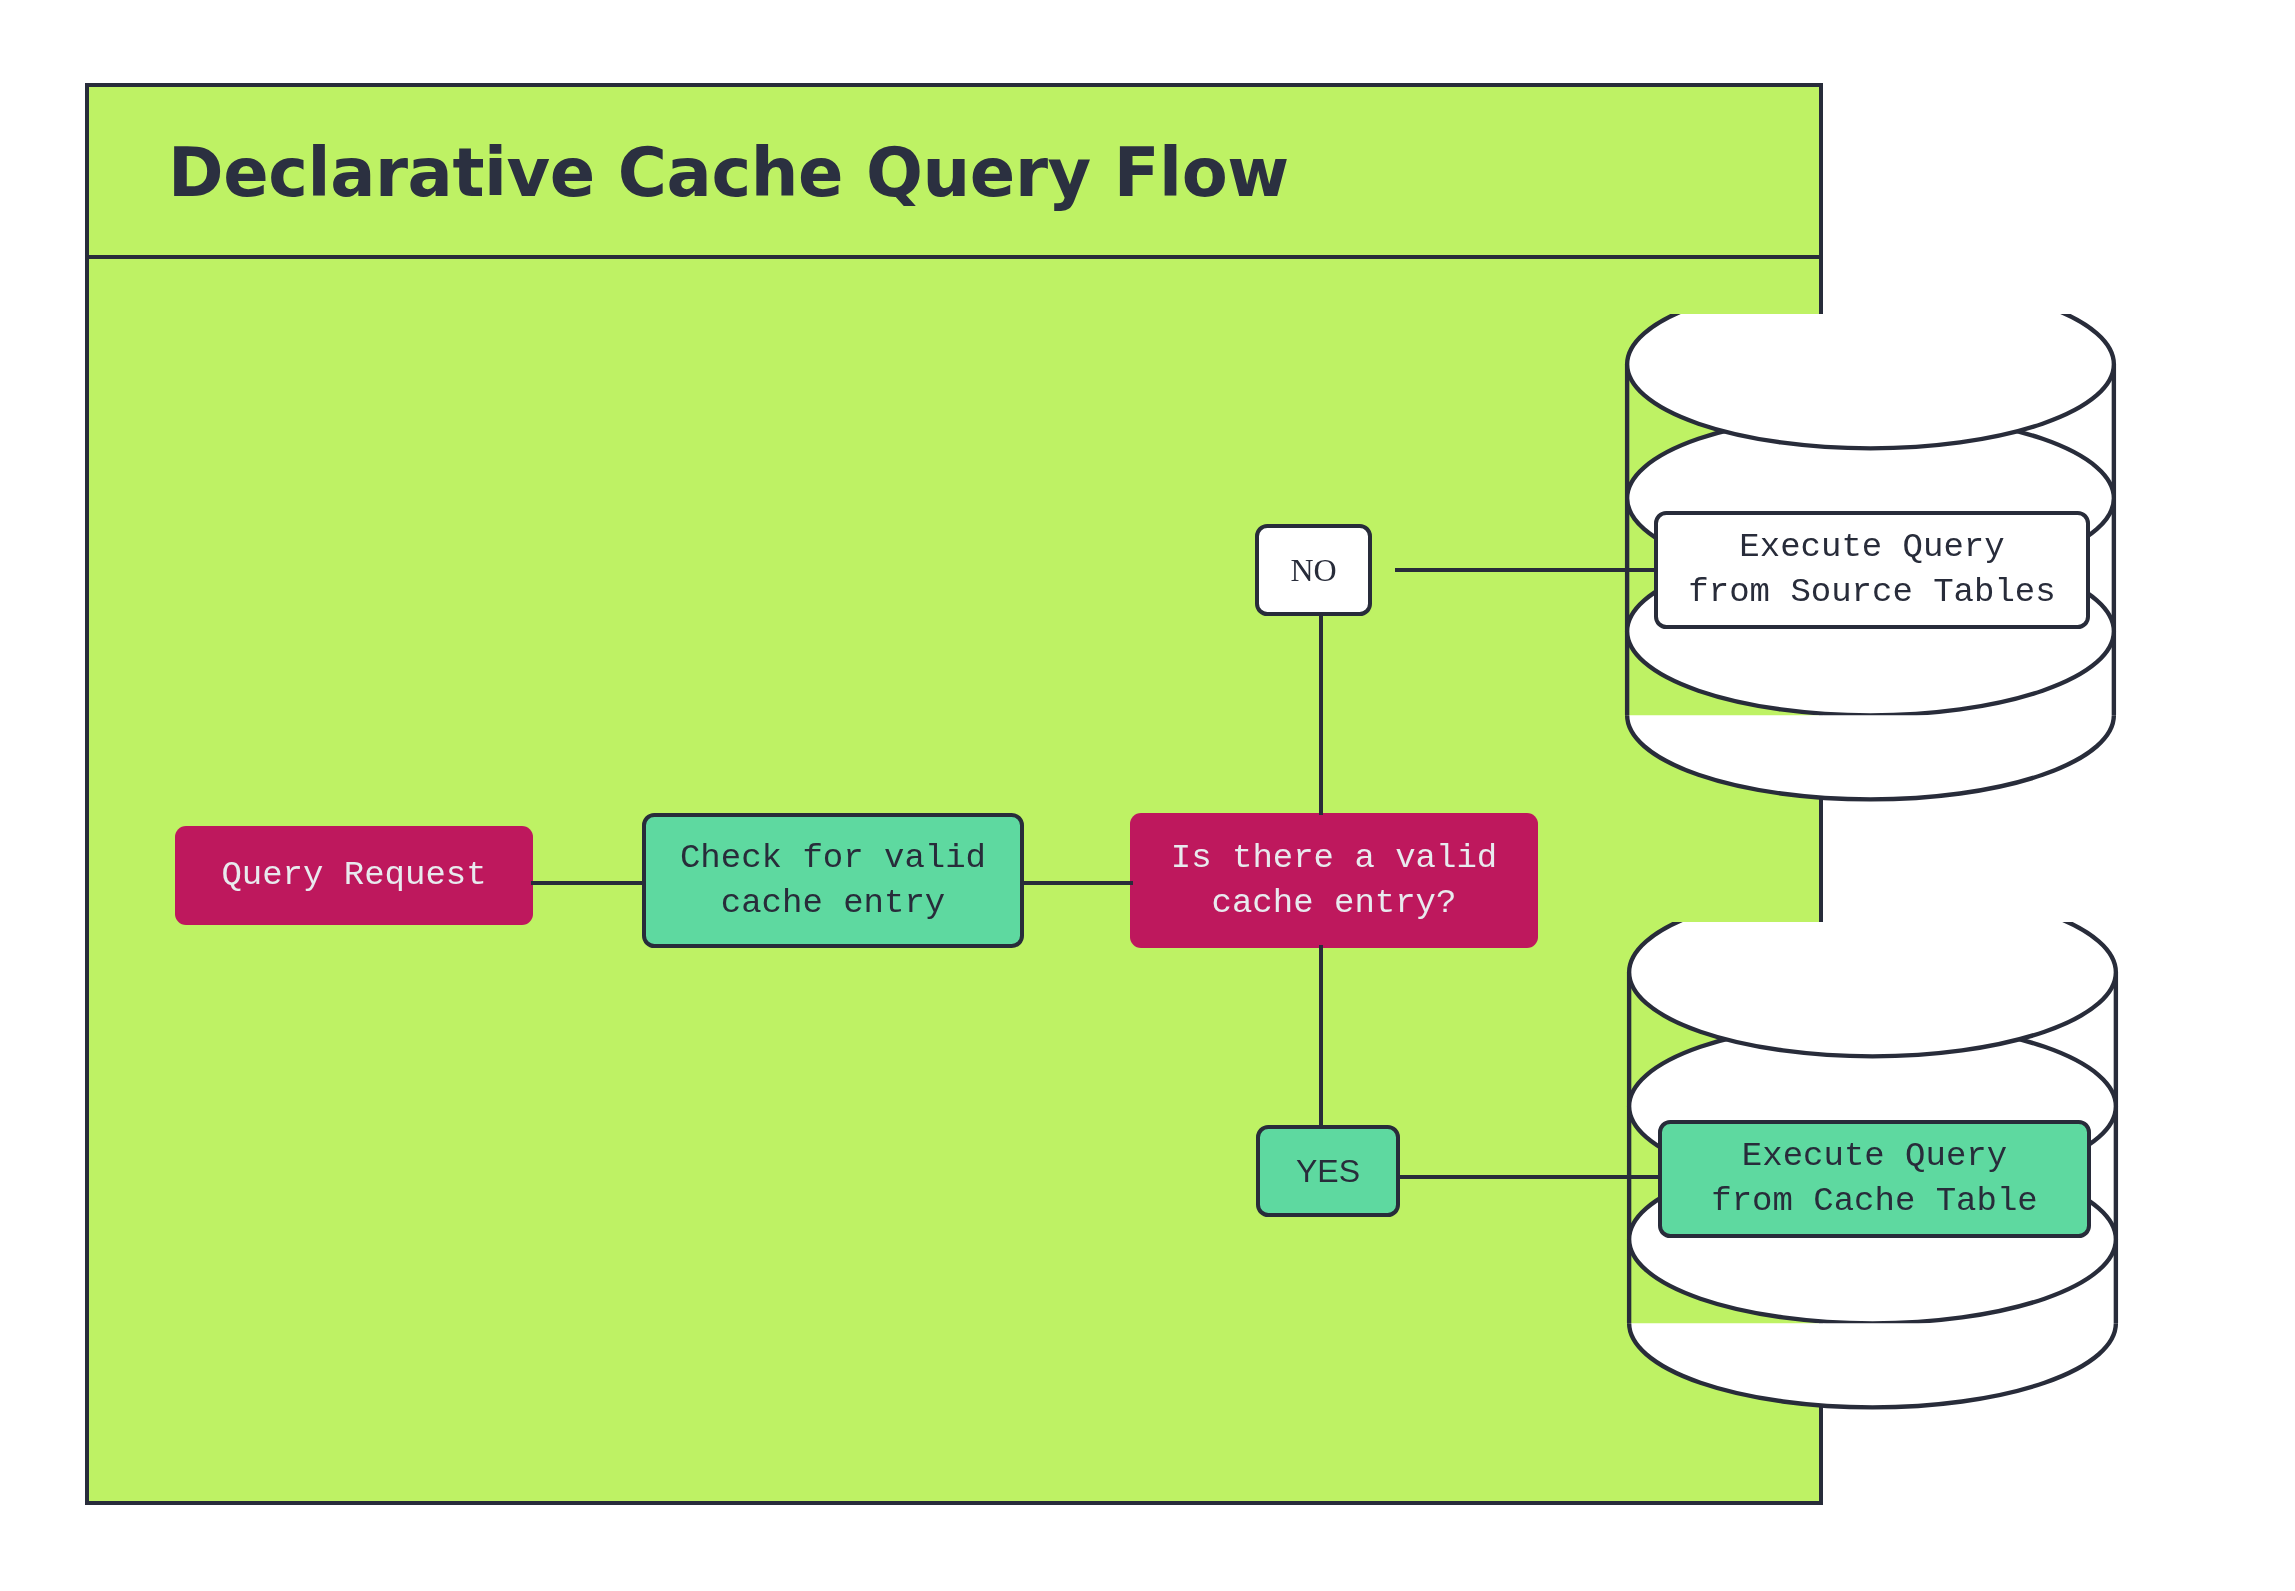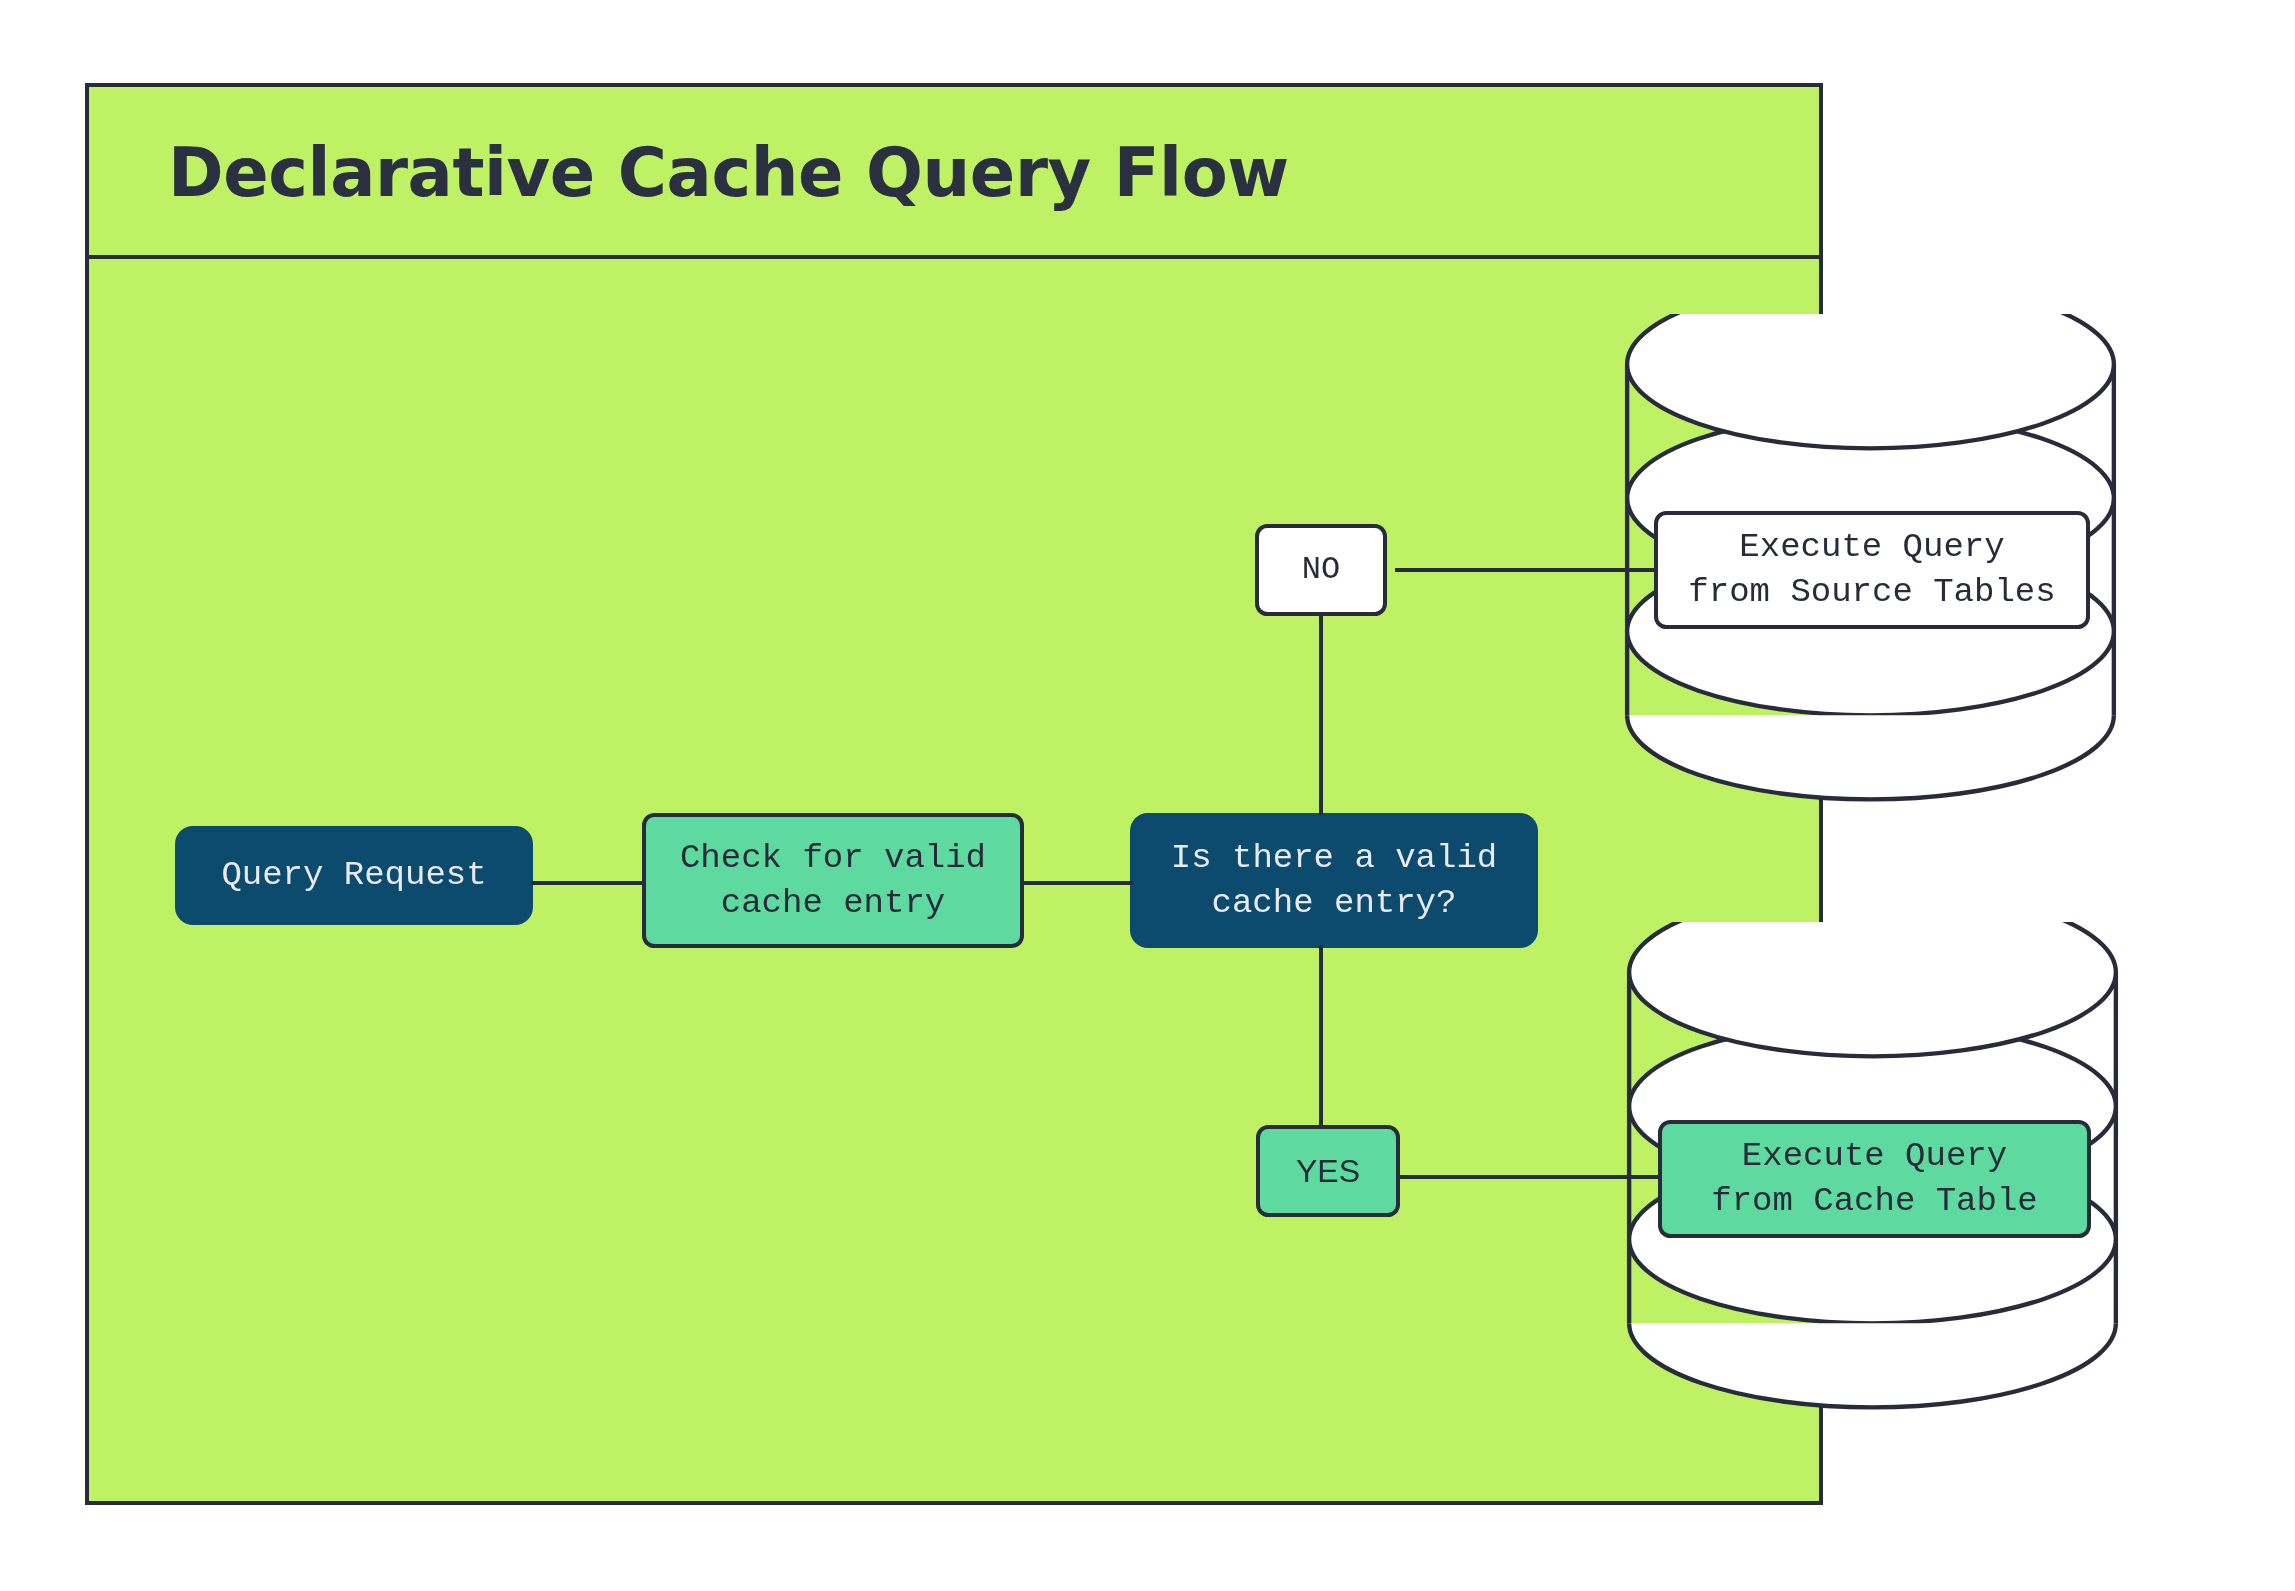--- a/index.html
+++ b/index.html
@@ -57,23 +57,23 @@
     box-sizing: border-box;
     display: flex;
     align-items: center;
     justify-content: center;
     text-align: center;
     font-family: Liberation Mono, monospace;
     line-height: 1.32;
     white-space: pre-line;
   }
   .node.dark {
-    background: #0c4a6e;
+    background: #be185d;
     color: #e8eaee;
-    border-radius: 18px;
+    border-radius: 11px;
     border: none;
   }
   .node.green {
     background: #5ed9a0;
     color: #282c3a;
     border: 4.4px solid #282c3a;
     border-radius: 12.3px;
   }
   .node.white {
     background: #ffffff;
@@ -89,23 +89,23 @@
   #node-check-cache {
     left: 642px; top: 813px; width: 382px; height: 135px;
     font-size: 34px;
     text-align: center;
   }
   #node-decision {
     left: 1130px; top: 813px; width: 408px; height: 135px;
     font-size: 34px;
   }
   #label-no {
-    left: 1255px; top: 524px; width: 132px; height: 92px;
+    left: 1255px; top: 524px; width: 117px; height: 92px;
     font-size: 32px;
-    font-family: Liberation Mono, monospace;
+    font-family: Liberation Serif, serif;
   }
   #label-yes {
     left: 1256px; top: 1125px; width: 144px; height: 92px;
     font-size: 32px;
     font-family: "Liberation Sans", sans-serif;
     text-align: center;
   }
   #node-source-tables {
     left: 1654px; top: 511px; width: 436px; height: 118px;
     font-size: 34px;

